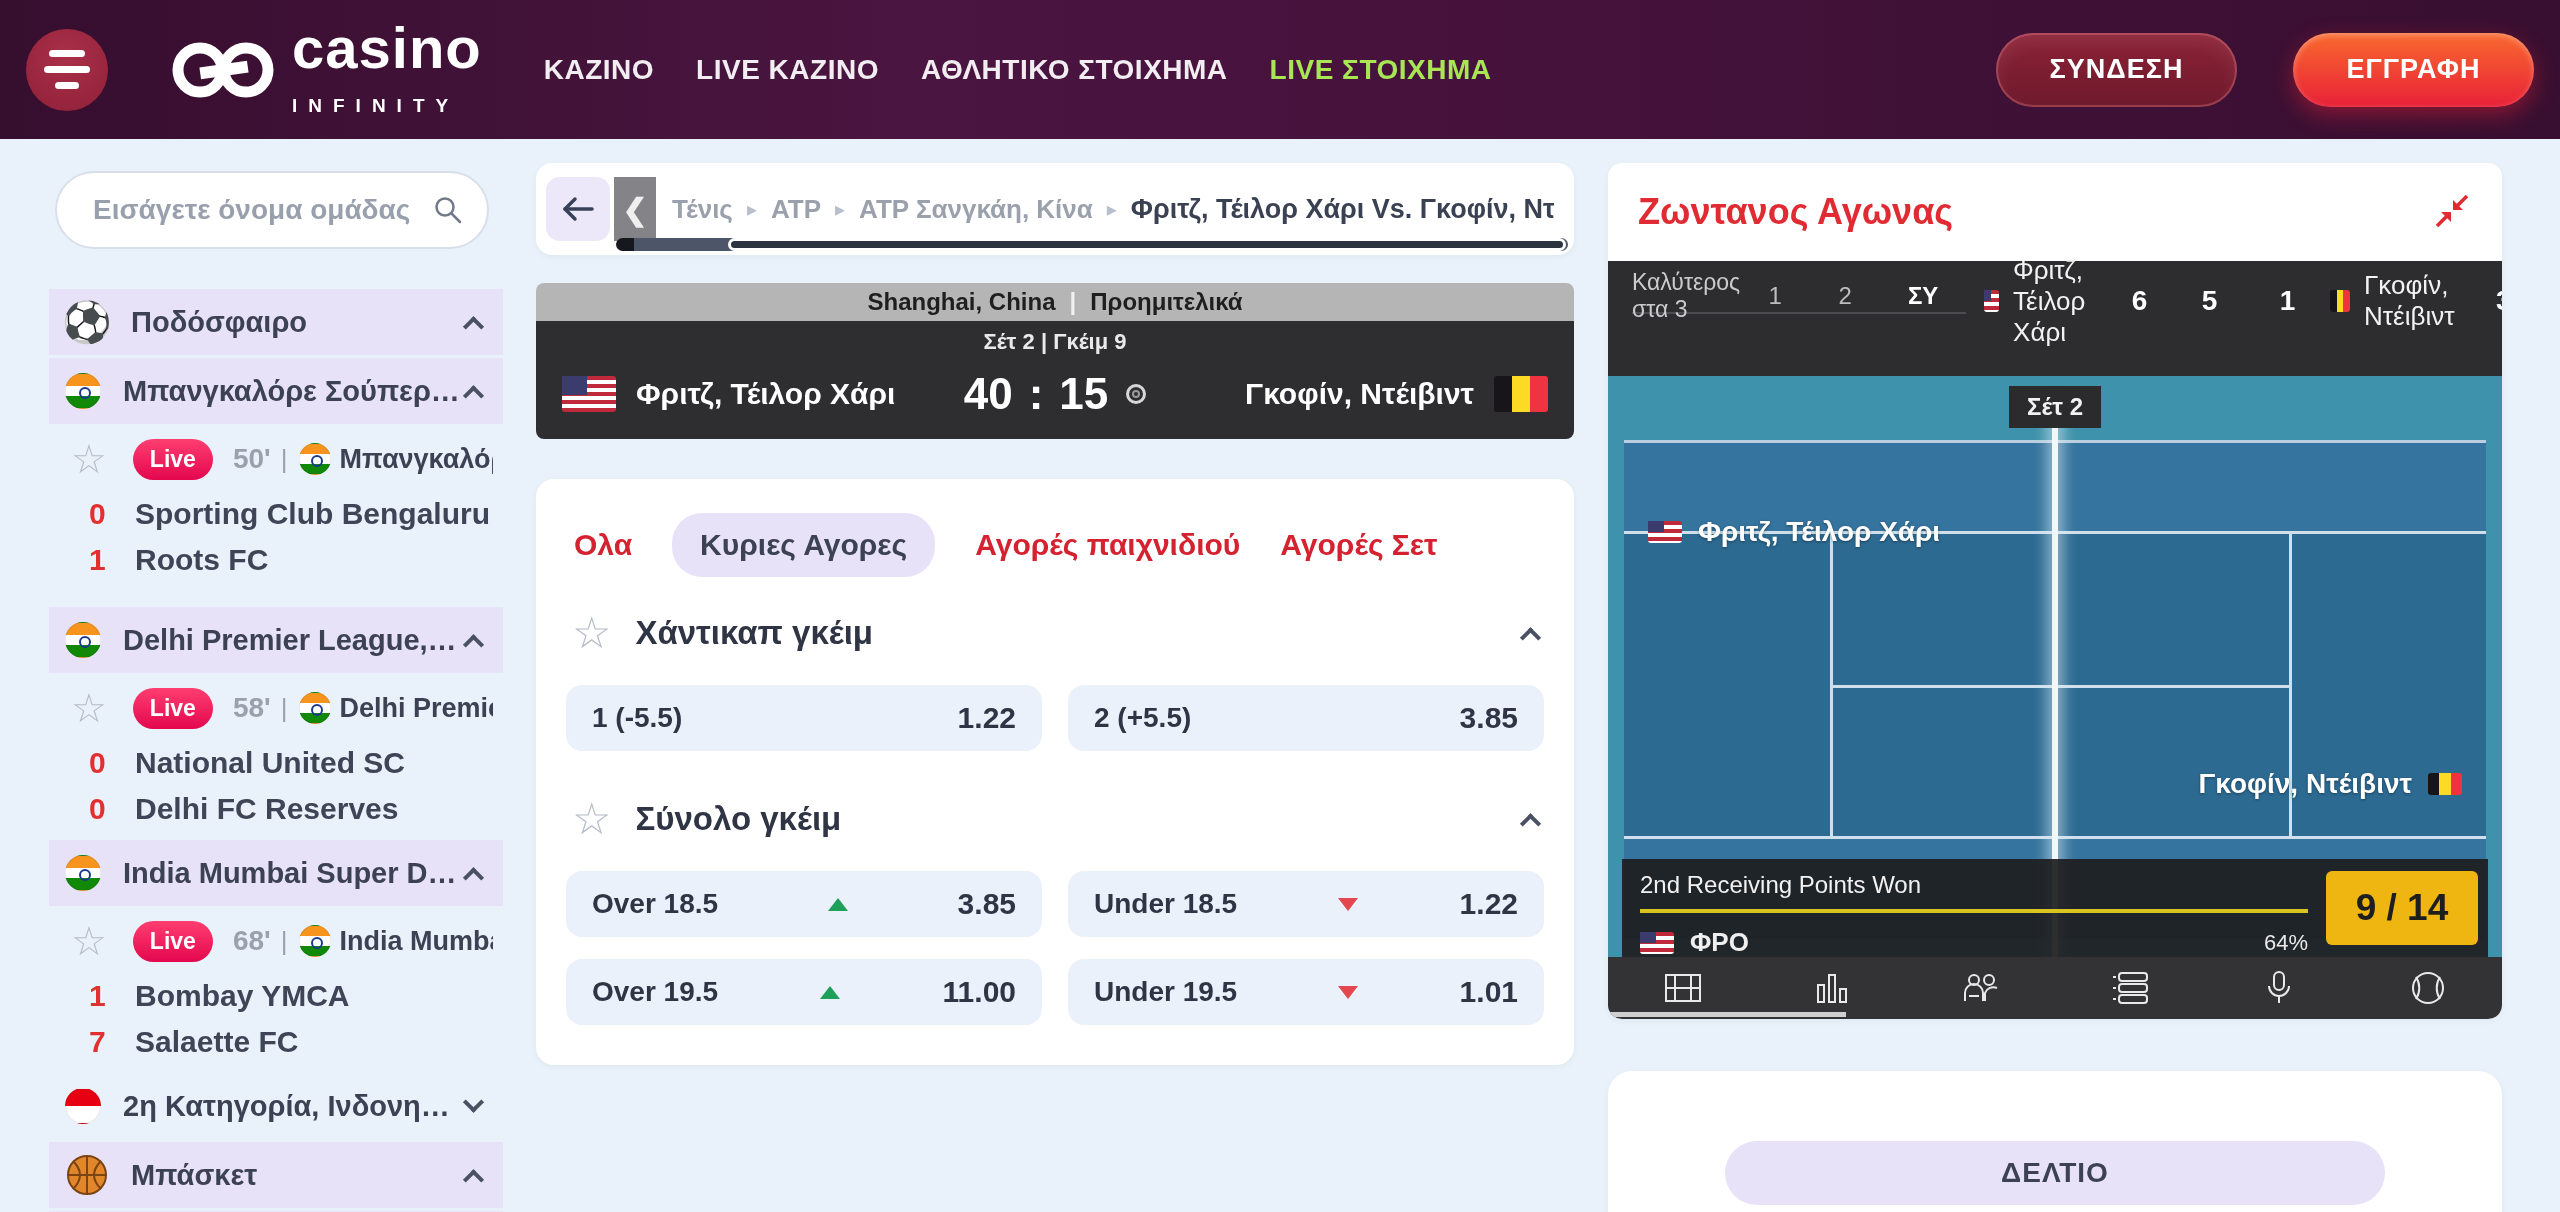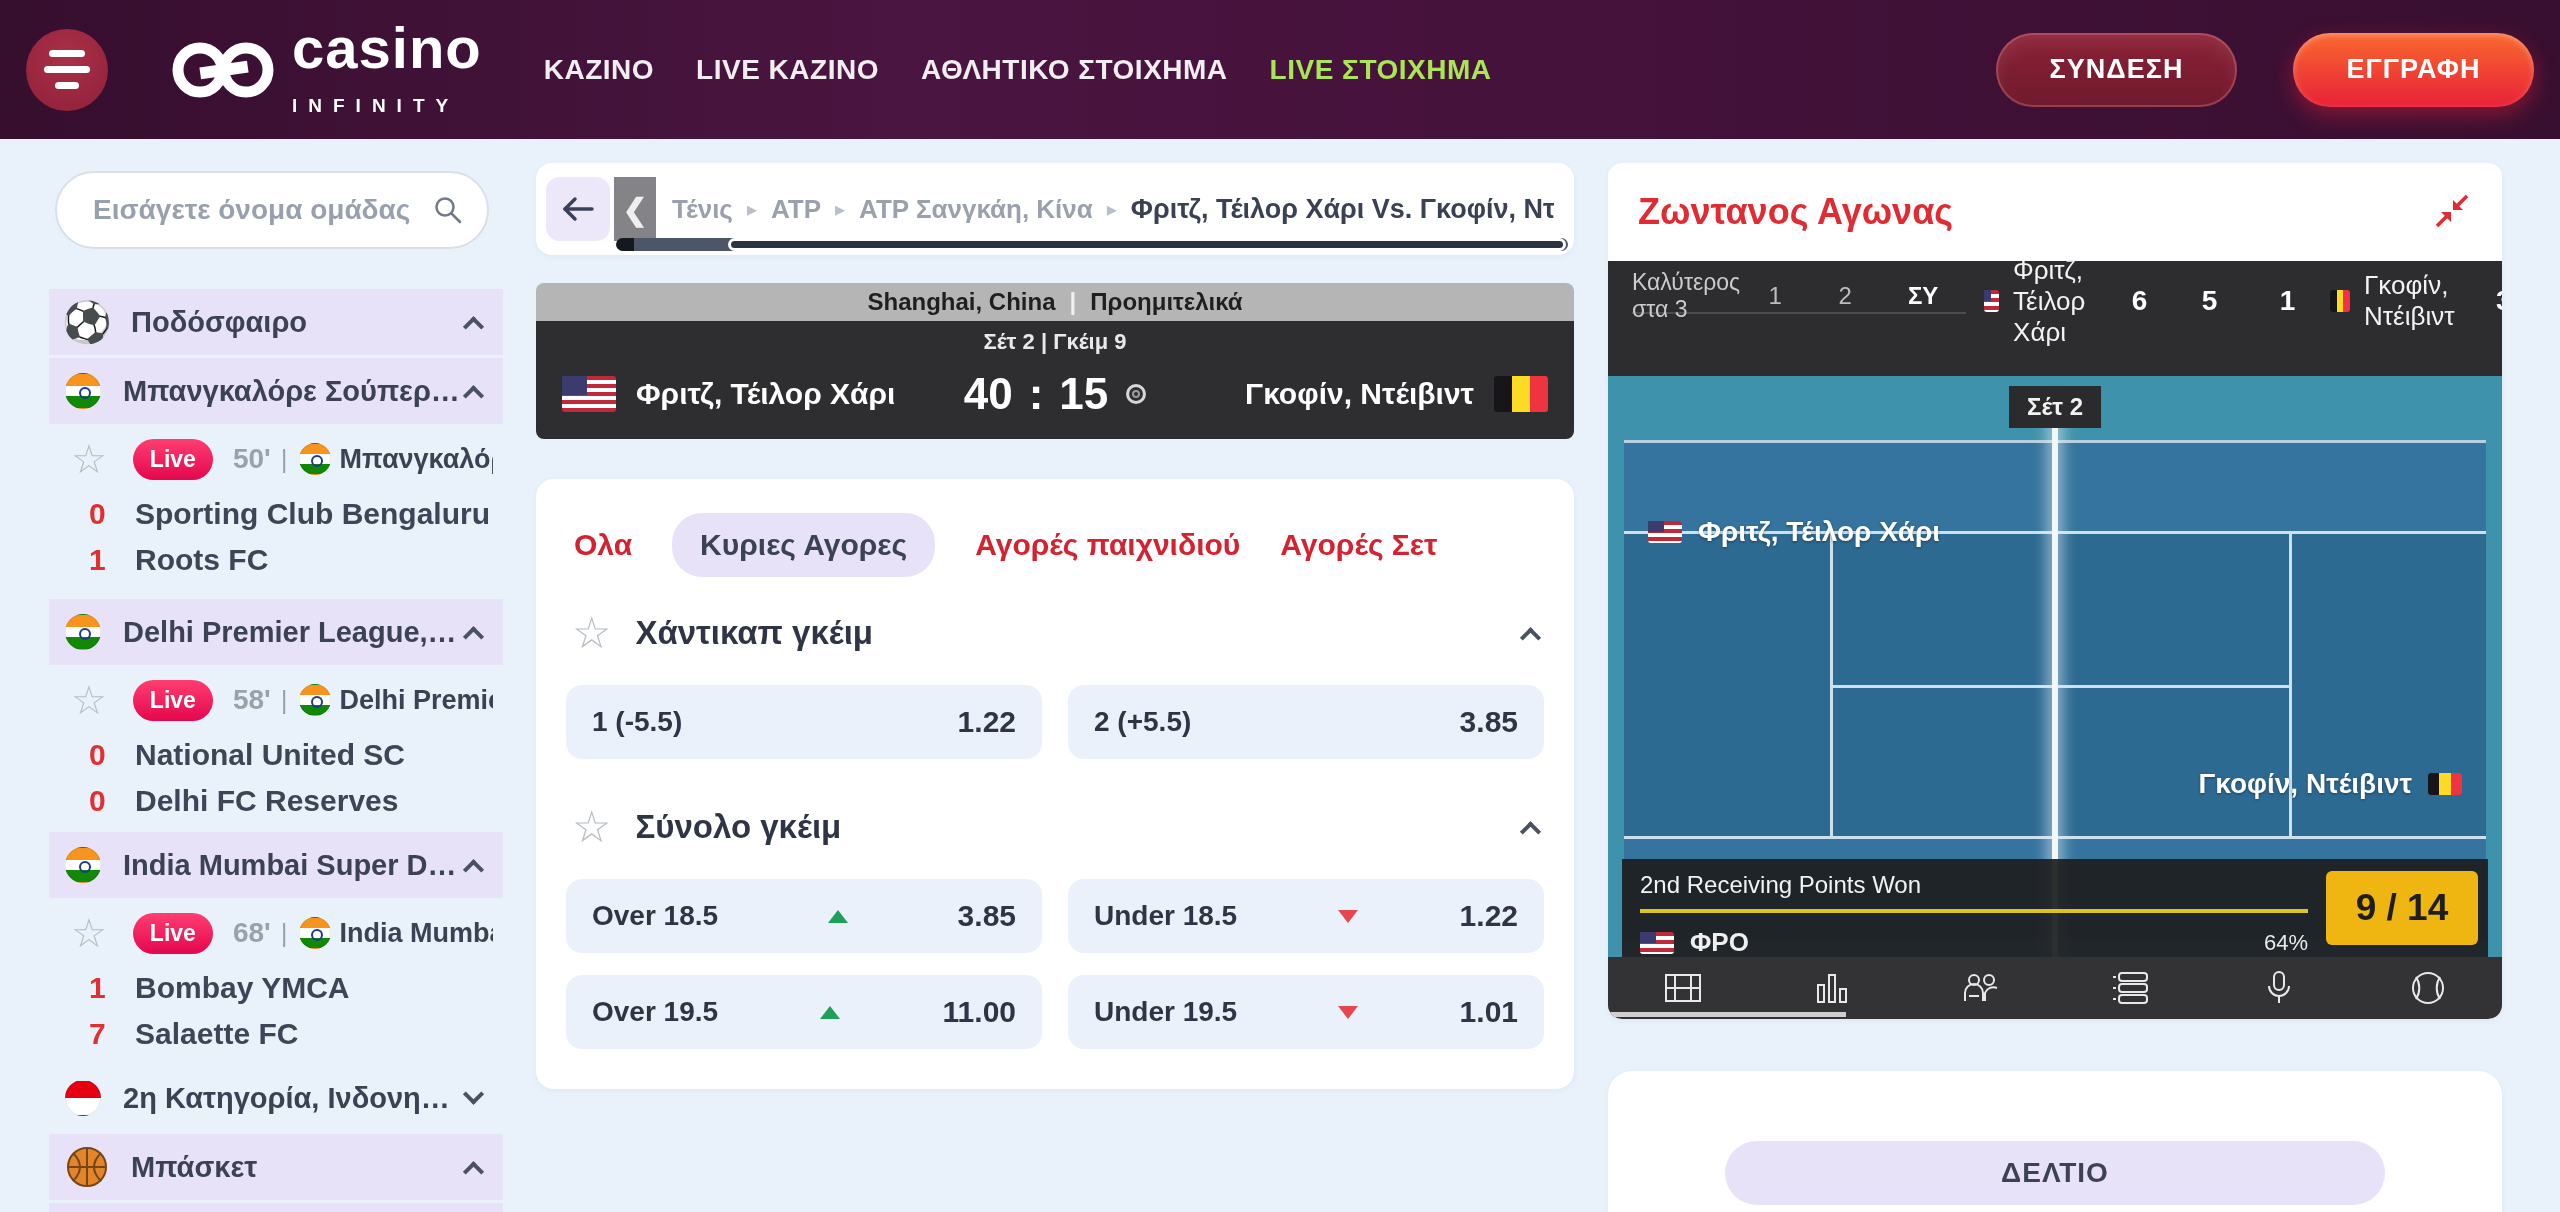--- a/index.html
+++ b/index.html
@@ -115,21 +115,21 @@
   
   .markets-card { margin-top:40px; background:#fff; border-radius:18px; padding:28px 30px 40px;
     box-shadow:0 2px 6px rgba(40,60,100,0.05); }
   .tabs { display:flex; align-items:center; gap:40px; margin:6px 0 34px 8px; }
   .tab { font-size:30px; font-weight:bold; color:#d42231; cursor:pointer; }
   .tab.active { color:#3c4254; background:#e7e2f8; border-radius:30px; padding:15px 28px; }
   .msec-head { display:flex; align-items:center; margin:34px 6px 30px; }
   .msec-head .star { font-size:44px; }
   .msec-title { margin-left:24px; font-size:33px; font-weight:bold; color:#2f3545; flex:1; }
   .odds-grid { display:grid; grid-template-columns:1fr 1fr; gap:22px 26px; }
-  .odd-btn { height:74px; border:none; border-radius:16px; background:#eaf1fa; cursor:pointer;
+  .odd-btn { height:66px; border:none; border-radius:16px; background:#eaf1fa; cursor:pointer;
     display:flex; align-items:center; padding:0 26px; font-family:inherit; }
   .odd-label { font-size:28px; font-weight:bold; color:#2f3545; }
   .odd-mid { flex:1; display:flex; justify-content:center; }
   .odd-val { font-size:30px; font-weight:bold; color:#2f3545; }
   .tri-up { width:0; height:0; border-left:10px solid transparent; border-right:10px solid transparent;
     border-bottom:13px solid #1fa05a; }
   .tri-down { width:0; height:0; border-left:10px solid transparent; border-right:10px solid transparent;
     border-top:13px solid #e4484e; }
 
   
@@ -258,21 +258,21 @@
         </div>
         <div class="team-row">
           <span class="t-score">0</span>
           <span class="t-name">Sporting Club Bengaluru</span>
         </div>
         <div class="team-row">
           <span class="t-score">1</span>
           <span class="t-name">Roots FC</span>
         </div>
 
-        <div class="cat" style="margin-top:16px;">
+        <div class="cat" style="margin-top:24px;">
           <span class="sport-icon flag-round f-india"></span>
           <span class="cat-label">Delhi Premier League,…</span>
           <span class="chev up"></span>
         </div>
 
         <div class="match-head">
           <span class="star">☆</span>
           <span class="live-badge">Live</span>
           <span class="mh-time">58'</span>
           <span class="mh-sep">|</span>

